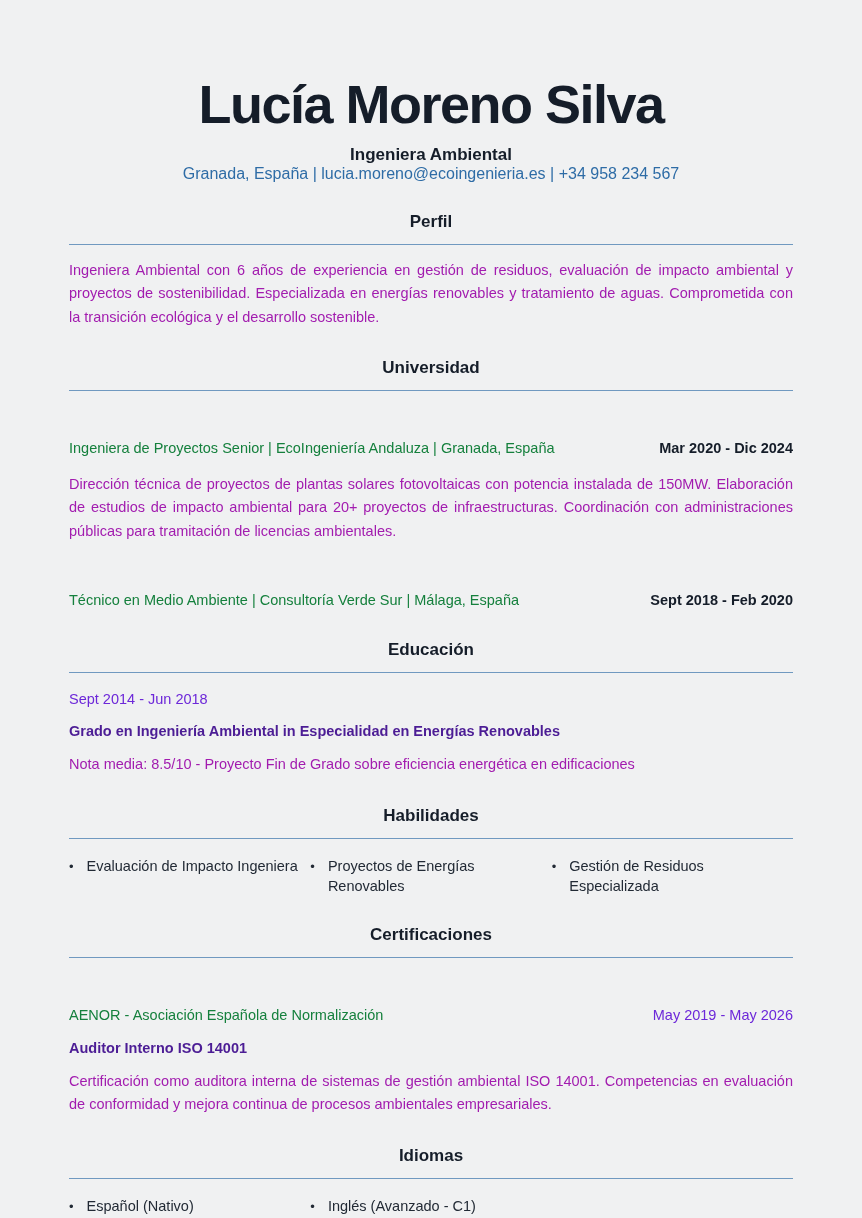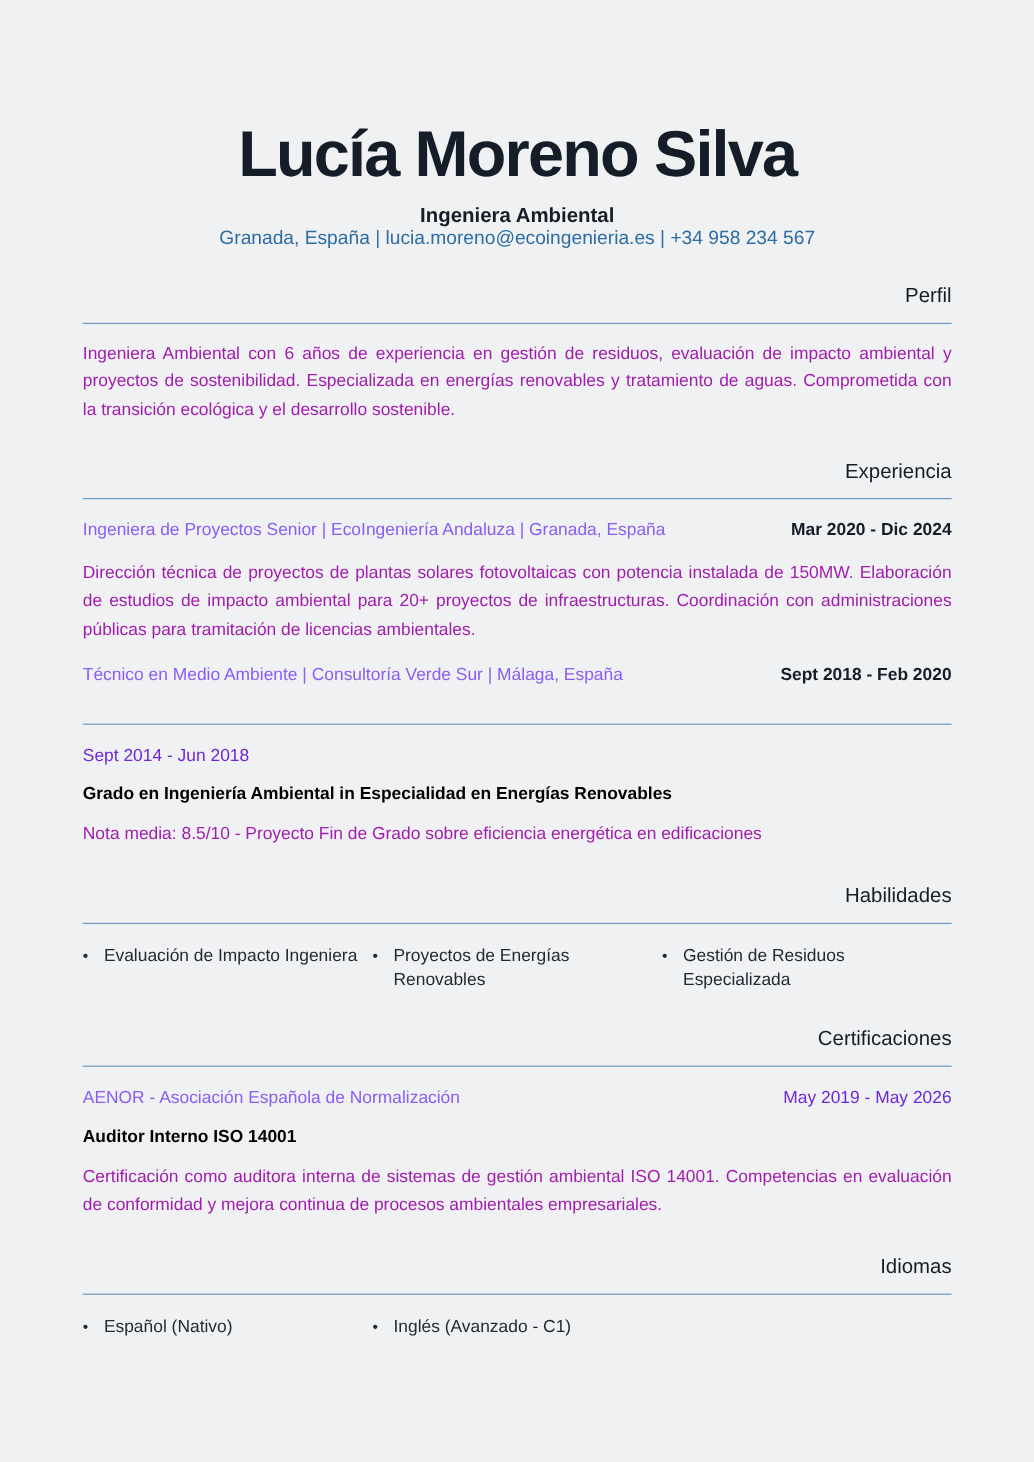--- a/index.html
+++ b/index.html
@@ -10,21 +10,21 @@
     width: 862px;
     height: 1218px;
     background: #f0f1f2;
     font-family: "Liberation Sans", sans-serif;
     color: #222a35;
     -webkit-font-smoothing: antialiased;
   }
   .page {
     width: 724px;
     margin: 0 auto;
-    padding-top: 101px;
+    padding-top: 76px;
   }
   
   .header { text-align: center; }
   .person-name {
     margin: 0;
     font-size: 54px;
     font-weight: bold;
     letter-spacing: -1.5px;
     line-height: 1.05;
     color: #151d29;
@@ -37,23 +37,23 @@
   }
   .contact-line {
     margin-top: 0;
     font-size: 16px;
     color: #2e6ca6;
   }
   
   section { margin-top: 29px; }
   .section-heading {
     margin: 0 0 12px 0;
-    text-align: right;
+    text-align: center;
     font-size: 17px;
-    font-weight: normal;
+    font-weight: bold;
     color: #151d29;
   }
   .section-rule {
     border: none;
     border-top: 1px solid #7099c0;
     margin: 0;
     height: 0;
   }
   .para {
     margin: 14px 0 0 0;
@@ -64,37 +64,37 @@
   }
   
   .entry-head {
     display: flex;
     justify-content: space-between;
     align-items: baseline;
     margin-top: 17px;
     font-size: 14.5px;
     line-height: 1.35;
   }
-  .entry-link { color: #8b5cf6; padding-right: 16px; }
+  .entry-link { color: #15803d; padding-right: 16px; margin-top: 31px; }
   .date-dark {
     font-weight: bold;
     color: #151d29;
     white-space: nowrap;
     flex: 0 0 auto;
   }
   .date-blue {
     color: #6d28d9;
     white-space: nowrap;
     flex: 0 0 auto;
   }
   .bold-line {
     margin-top: 14px;
     font-size: 14.5px;
     font-weight: bold;
-    color: #000000;
+    color: #4c1d95;
   }
   
   .bullet-grid {
     display: grid;
     grid-template-columns: repeat(3, 1fr);
     margin-top: 17px;
     font-size: 14.5px;
     line-height: 1.4;
   }
   .bullet-item { display: flex; align-items: baseline; }
@@ -111,40 +111,41 @@
     <div class="contact-line">Granada, España | lucia.moreno@ecoingenieria.es | +34 958 234 567</div>
   </header>
 
   <section>
     <h2 class="section-heading">Perfil</h2>
     <hr class="section-rule">
     <p class="para">Ingeniera Ambiental con 6 años de experiencia en gestión de residuos, evaluación de impacto ambiental y proyectos de sostenibilidad. Especializada en energías renovables y tratamiento de aguas. Comprometida con la transición ecológica y el desarrollo sostenible.</p>
   </section>
 
   <section>
-    <h2 class="section-heading">Experiencia</h2>
+    <h2 class="section-heading">Universidad</h2>
     <hr class="section-rule">
 
     <div>
       <div class="entry-head">
         <span class="entry-link">Ingeniera de Proyectos Senior | EcoIngeniería Andaluza | Granada, España</span>
         <span class="date-dark">Mar 2020 - Dic 2024</span>
       </div>
       <p class="para">Dirección técnica de proyectos de plantas solares fotovoltaicas con potencia instalada de 150MW. Elaboración de estudios de impacto ambiental para 20+ proyectos de infraestructuras. Coordinación con administraciones públicas para tramitación de licencias ambientales.</p>
     </div>
 
     <div>
       <div class="entry-head">
         <span class="entry-link">Técnico en Medio Ambiente | Consultoría Verde Sur | Málaga, España</span>
         <span class="date-dark">Sept 2018 - Feb 2020</span>
       </div>
     </div>
   </section>
 
   <section>
+    <h2 class="section-heading">Educación</h2>
     <hr class="section-rule">
 
     <div>
       <div class="entry-head">
         <span class="date-blue">Sept 2014 - Jun 2018</span>
       </div>
       <div class="bold-line">Grado en Ingeniería Ambiental in Especialidad en Energías Renovables</div>
       <p class="para">Nota media: 8.5/10 - Proyecto Fin de Grado sobre eficiencia energética en edificaciones</p>
     </div>
   </section>

